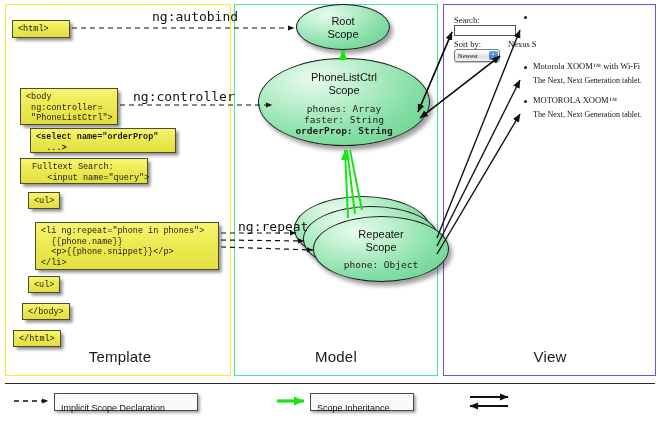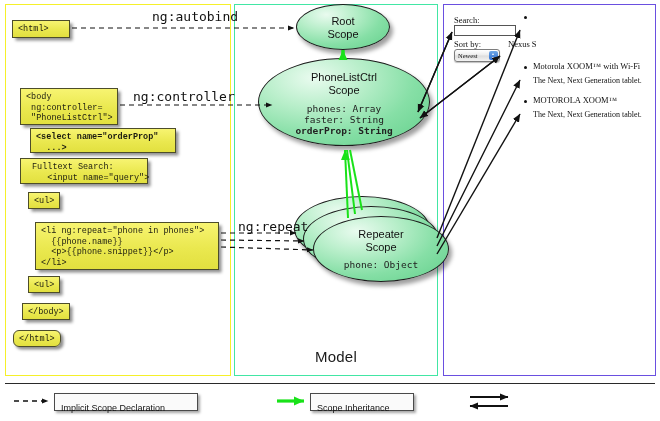--- a/index.html
+++ b/index.html
@@ -99,21 +99,21 @@
 
   <div class="codebox" style="left:35px;top:222px;width:184px;height:48px;">&lt;li ng:repeat="phone in phones"&gt;
   {{phone.name}}
   &lt;p&gt;{{phone.snippet}}&lt;/p&gt;
 &lt;/li&gt;</div>
 
   <div class="codebox" style="left:28px;top:276px;width:32px;height:17px;">&lt;ul&gt;</div>
 
   <div class="codebox" style="left:22px;top:303px;width:48px;height:17px;">&lt;/body&gt;</div>
 
-  <div class="codebox" style="left:13px;top:330px;width:48px;height:17px;border-radius:6px;">&lt;/html&gt;</div>
+  <div class="codebox" style="left:13px;top:330px;width:48px;height:17px;">&lt;/html&gt;</div>
 
   <div class="ellipse" style="left:296px;top:4px;width:94px;height:46px;">
     <div class="etitle" style="top:10px;white-space:pre-line;">Root
 Scope</div>
   </div>
 
   <div class="ellipse" style="left:258px;top:58px;width:172px;height:88px;">
     <div class="etitle" style="top:12px;white-space:pre-line;">PhoneListCtrl
 Scope</div>
     <div class="eprops" style="top:44px;white-space:pre-line;"><span><span>phones: Array</span><br><span>faster: String</span><br><b>orderProp: String</b></span></div>
@@ -150,21 +150,23 @@
   <div class="v-bullet" style="left:524px;top:100px;"></div>
   <div class="v-item" style="left:533px;top:95px;width:125px;">
     <div class="vname">MOTOROLA XOOM™</div>
     <div class="vsnip">The Next, Next Generation tablet.</div>
   </div>
 
   <div class="edgelabel" style="left:152px;top:9px;">ng:autobind</div>
   <div class="edgelabel" style="left:133px;top:89px;">ng:controller</div>
   <div class="edgelabel" style="left:238px;top:219px;">ng:repeat</div>
 
+  <div class="panel-label" style="left:60px;top:348px;width:120px;">Template</div>
   <div class="panel-label" style="left:276px;top:348px;width:120px;">Model</div>
+  <div class="panel-label" style="left:490px;top:348px;width:120px;">View</div>
 
   <svg width="660" height="421">
     <defs>
       <marker id="mk-dash" markerWidth="7" markerHeight="7" refX="6" refY="3" orient="auto" markerUnits="userSpaceOnUse">
         <path d="M0,0.4 L6.4,3 L0,5.6 z" fill="#111"></path>
       </marker>
       <marker id="mk-solid" markerWidth="9" markerHeight="9" refX="8" refY="4" orient="auto" markerUnits="userSpaceOnUse">
         <path d="M0,0.5 L8.4,4 L0,7.5 z" fill="#111"></path>
       </marker>
       <marker id="mk-green" markerWidth="12" markerHeight="12" refX="10" refY="5" orient="auto" markerUnits="userSpaceOnUse">

